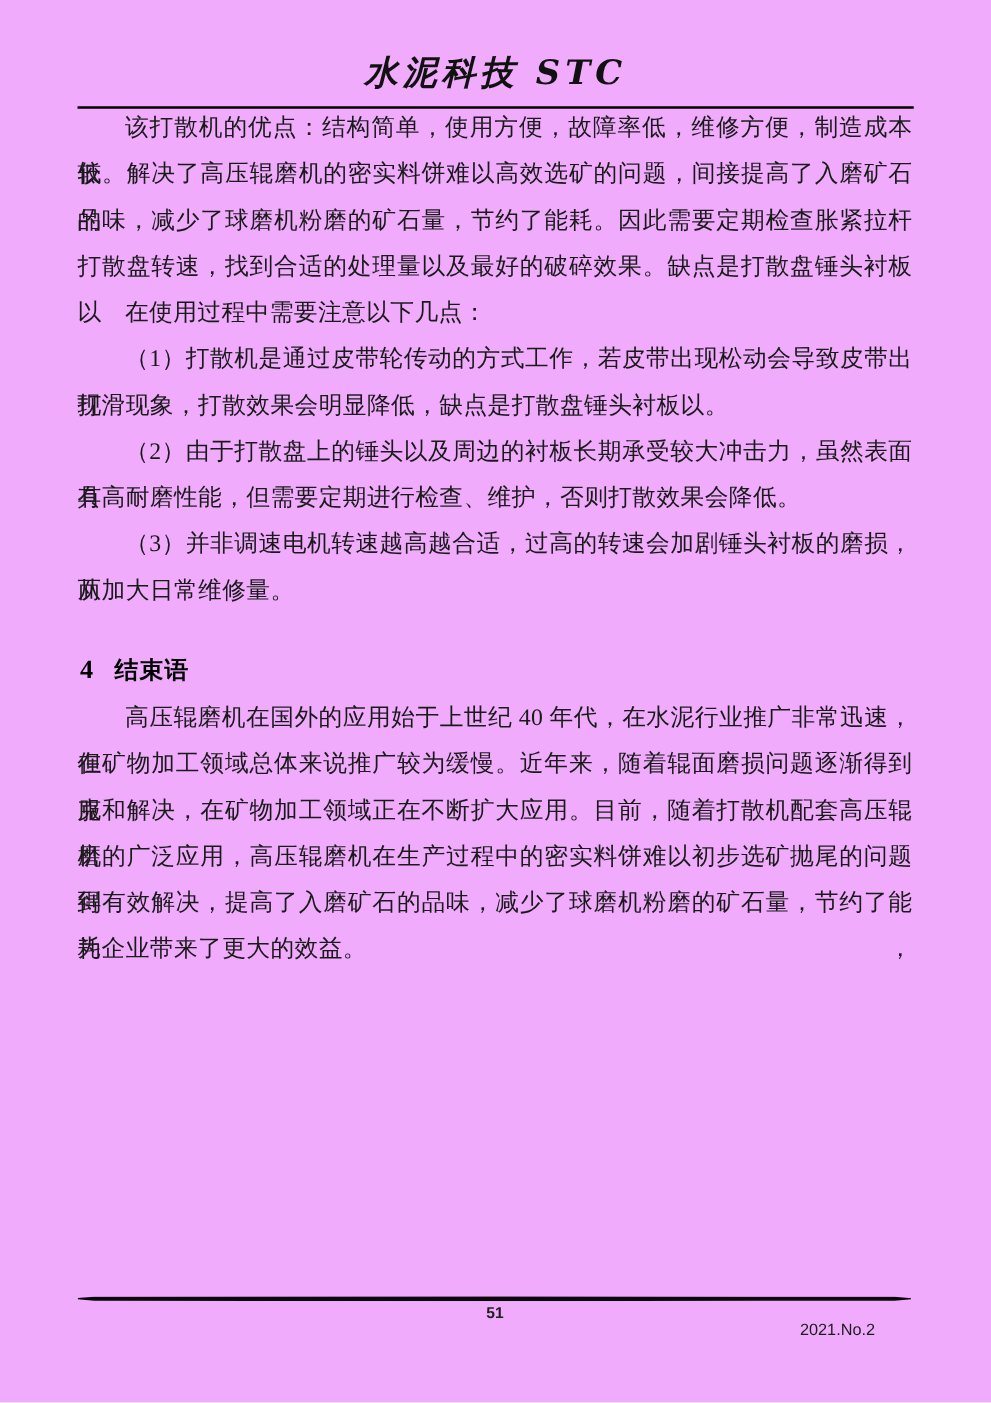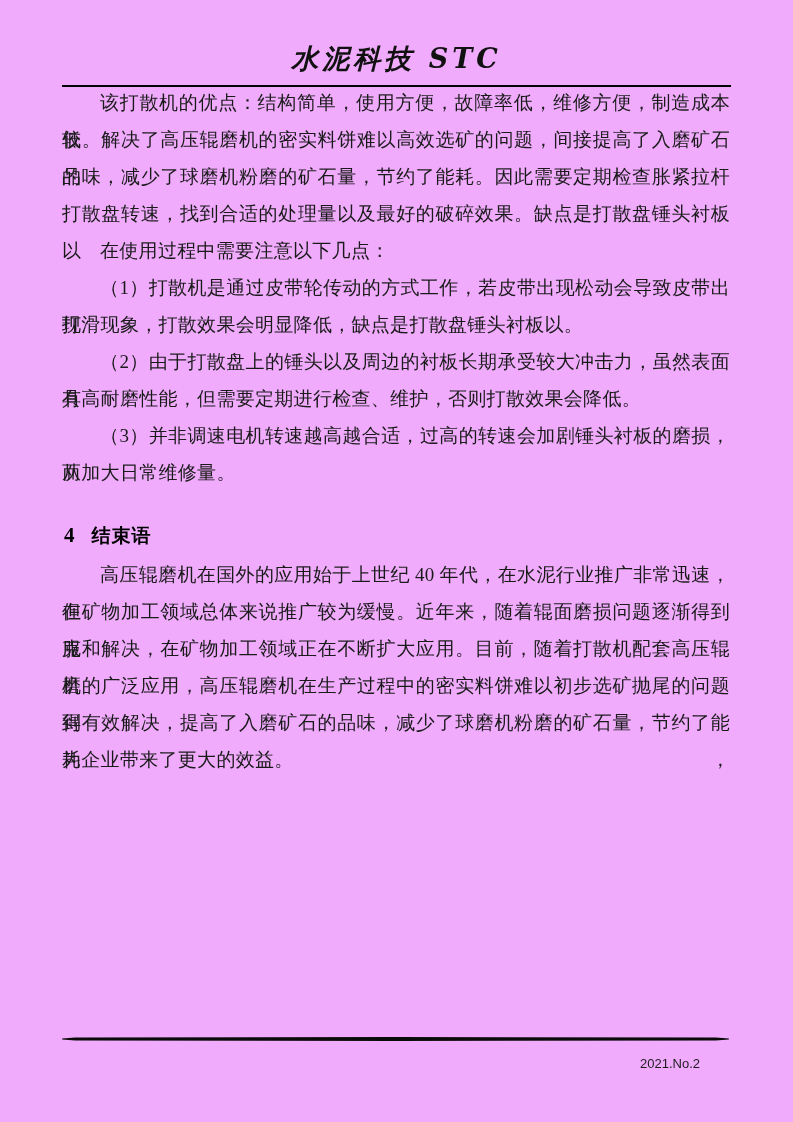--- a/index.html
+++ b/index.html
@@ -168,17 +168,18 @@
       <div class="line fill">在矿物加工领域总体来说推广较为缓慢。近年来，随着辊面磨损问题逐渐得到克</div>
       <div class="line fill">服和解决，在矿物加工领域正在不断扩大应用。目前，随着打散机配套高压辊磨</div>
       <div class="line fill">机的广泛应用，高压辊磨机在生产过程中的密实料饼难以初步选矿抛尾的问题得</div>
       <div class="line fill">到有效解决，提高了入磨矿石的品味，减少了球磨机粉磨的矿石量，节约了能耗，</div>
       <div class="line">为企业带来了更大的效益。</div>
     </section>
 
   <footer>
     <div class="footer-rule"></div>
     <div class="footer-row">
+      <div class="page-number">51</div>
       <div class="issue-number">2021.No.2</div>
     </div>
   </footer>
 
 </div>
 
 </body></html>

